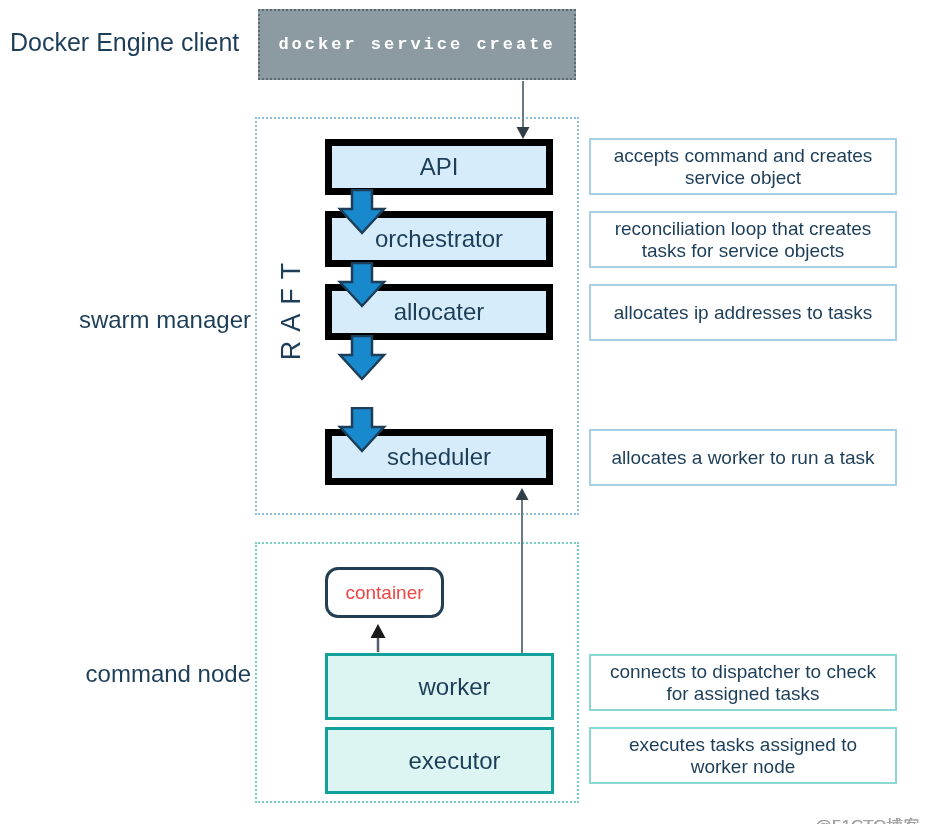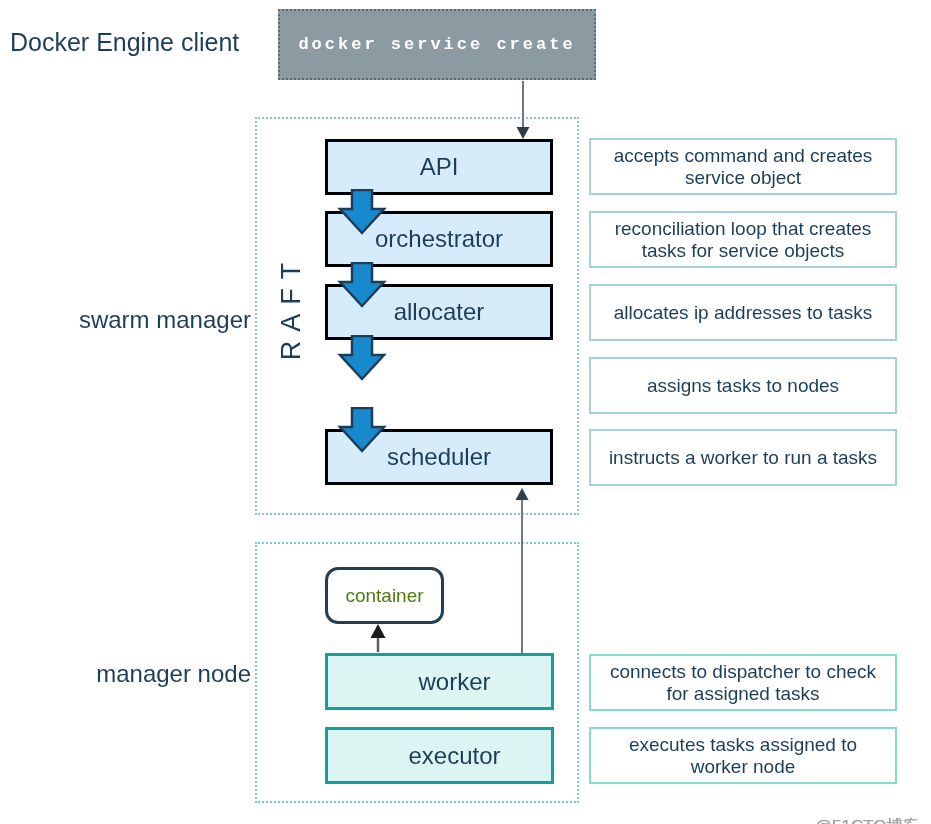--- a/index.html
+++ b/index.html
@@ -5,40 +5,39 @@
   * { margin: 0; padding: 0; box-sizing: border-box; }
   html, body { background: #ffffff; }
   body { font-family: "Liberation Sans", sans-serif; }
 
   .stage {
     position: relative;
     width: 931px;
     height: 824px;
     background: #ffffff;
     overflow: hidden;
-    border-radius: 29px;
   }
 
   
   .client-label {
     position: absolute;
     left: 10px; top: 28px;
     width: 242px;
     font-size: 25px;
     color: #1d3e59;
     text-align: left;
     white-space: nowrap;
   }
   .command-box {
     position: absolute;
     left: 258px; top: 9px;
     width: 318px; height: 71px;
     background: #8c9aa2;
     border: 2px dotted #5d6a70;
-    display: flex; align-items: center; justify-content: center; margin-left: 20px;
+    display: flex; align-items: center; justify-content: center;
   }
   .command-text {
     font-family: "Liberation Mono", monospace;
     font-weight: bold;
     font-size: 17px;
     letter-spacing: 3px;
     color: #ffffff;
     white-space: nowrap;
   }
 
@@ -81,55 +80,55 @@
     text-align: center;
     line-height: 40px;
   }
 
   
   .comp-box {
     position: absolute;
     left: 325px;
     width: 228px; height: 56px;
     background: #d7ecfa;
-    border: 3px solid #000000;
+    border: 7px solid #000000;
     display: flex; align-items: center; justify-content: center;
     font-size: 24px;
     color: #1d3e59;
   }
   .comp-api        { top: 139px; }
   .comp-orch       { top: 211px; text-align: center; }
   .comp-alloc      { top: 284px; }
   .comp-disp       { top: 357px; }
   .comp-sched      { top: 429px; }
 
   .teal-box {
     position: absolute;
     left: 325px;
-    width: 229px; height: 57px;
+    width: 229px; height: 67px;
     background: #dcf5f3;
     border: 3px solid #12a09a;
     display: flex; align-items: center; justify-content: center;
     font-size: 24px;
     color: #1d3e59;
     padding-left: 30px;
   }
   .comp-worker   { top: 653px; }
   .comp-executor { top: 727px; }
 
   .container-box {
     position: absolute;
     left: 325px; top: 567px;
-    width: 119px; height: 57px;
+    width: 119px; height: 51px;
     background: #ffffff;
     border: 3px solid #243f54;
     border-radius: 13px;
     display: flex; align-items: center; justify-content: center;
     font-size: 19px;
-    color: #4d7c0f;
+    color: #ef4444;
   }
 
   
   .desc-box {
     position: absolute;
     left: 589px;
     width: 308px; height: 57px;
     background: #ffffff;
     border: 2px solid #a6cfe6;
     display: flex; align-items: center; justify-content: center;
@@ -185,21 +184,21 @@
 
   <div class="client-label">Docker Engine client</div>
   <div class="command-box">
     <span class="command-text">docker service create</span>
   </div>
 
   <div class="swarm-panel"></div>
   <div class="worker-panel"></div>
 
   <div class="side-label swarm-label">swarm manager</div>
-  <div class="side-label worker-label">manager node</div>
+  <div class="side-label worker-label">command node</div>
   <div class="raft-label">RAFT</div>
 
   <div class="comp-box comp-api">
     <span>API</span>
   </div>
   <div class="comp-box comp-orch">
     <span>orchestrator</span>
   </div>
   <div class="comp-box comp-alloc">
     <span>allocater</span>
@@ -217,22 +216,21 @@
   <svg class="flow-arrow fa-3" viewBox="0 0 50 46">
     <polygon points="15,1 35,1 35,20 47,20 25,44 3,20 15,20" fill="#1789cc" stroke="#1d3e59" stroke-width="2.5" stroke-linejoin="miter"></polygon>
   </svg>
   <svg class="flow-arrow fa-4" viewBox="0 0 50 46">
     <polygon points="15,1 35,1 35,20 47,20 25,44 3,20 15,20" fill="#1789cc" stroke="#1d3e59" stroke-width="2.5" stroke-linejoin="miter"></polygon>
   </svg>
 
   <div class="desc-box desc-1">accepts command and creates service object</div>
   <div class="desc-box desc-3">allocates ip addresses to tasks</div>
   <div class="desc-box desc-2">reconciliation loop that creates tasks for service objects</div>
-  <div class="desc-box desc-4">assigns tasks to nodes</div>
-  <div class="desc-box desc-5">instructs a worker to run a tasks</div>
+  <div class="desc-box desc-5">allocates a worker to run a task</div>
 
   <div class="container-box">
     <span>container</span>
   </div>
   <div class="teal-box comp-worker">
     <span>worker</span>
   </div>
   <div class="teal-box comp-executor">
     <span>executor</span>
   </div>

